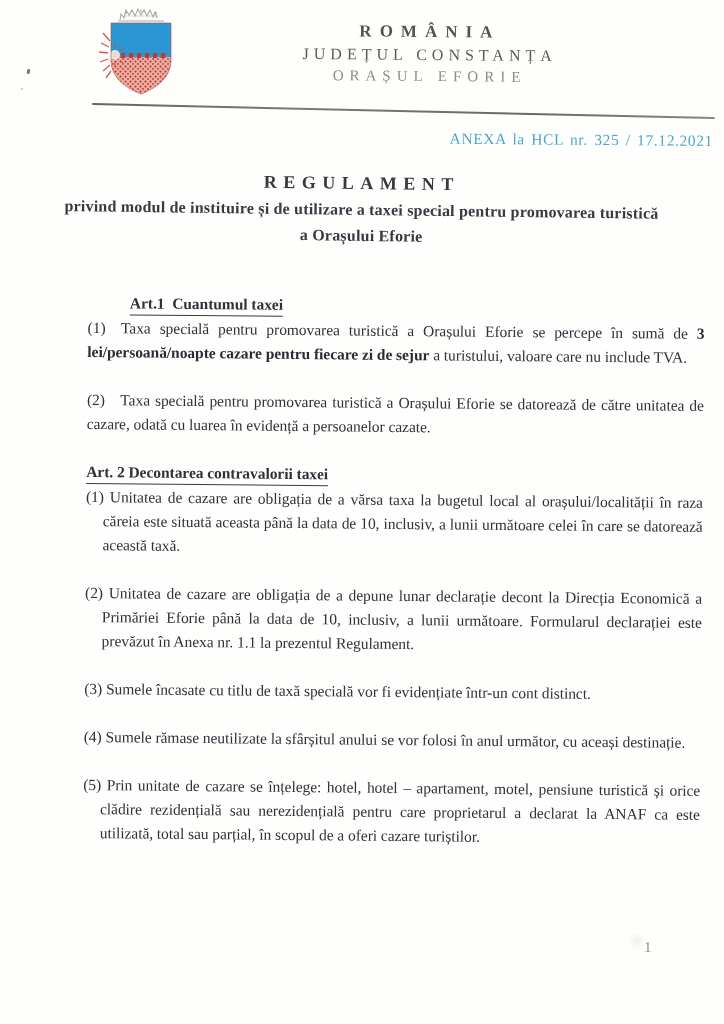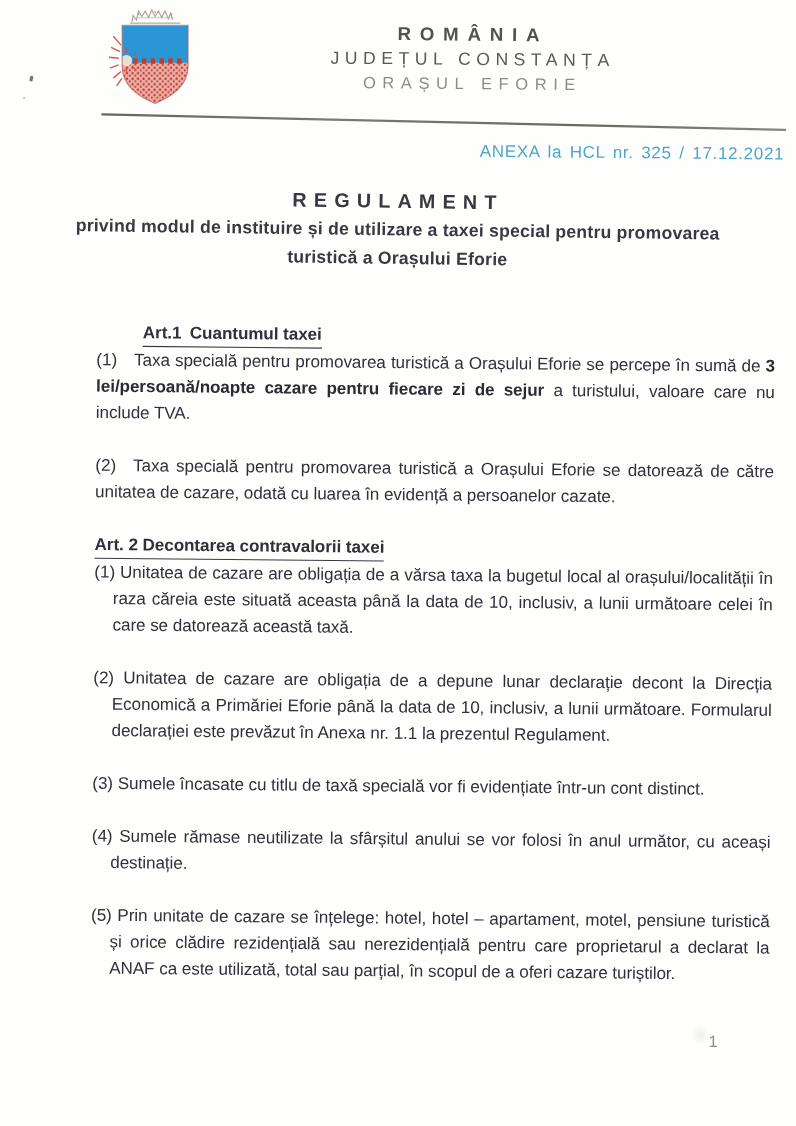--- a/index.html
+++ b/index.html
@@ -1,19 +1,19 @@
 <!DOCTYPE html>
 <html><head>
 <meta charset="utf-8">
 <style>
   html,body{margin:0;padding:0;background:#e8e8e8;}
   .sheet{
     position:relative;width:724px;height:1024px;margin:0 auto;
     background:#fefefc;overflow:hidden;
-    font-family:Liberation Sans, sans-serif;
+    font-family:Liberation Serif, serif;
     color:#30303a;
   }
   
   .coa{position:absolute;left:99px;top:5px;width:84px;height:93px;}
   .lh-text{
     position:absolute;left:180px;top:22px;width:500px;text-align:center;
     transform:rotate(0.5deg);transform-origin:50% 0;
   }
   .lh-country{font-size:17px;letter-spacing:8px;color:#53534c;font-weight:600;}
   .lh-county{font-size:16px;letter-spacing:5px;color:#5a5a52;margin-top:4px;}

